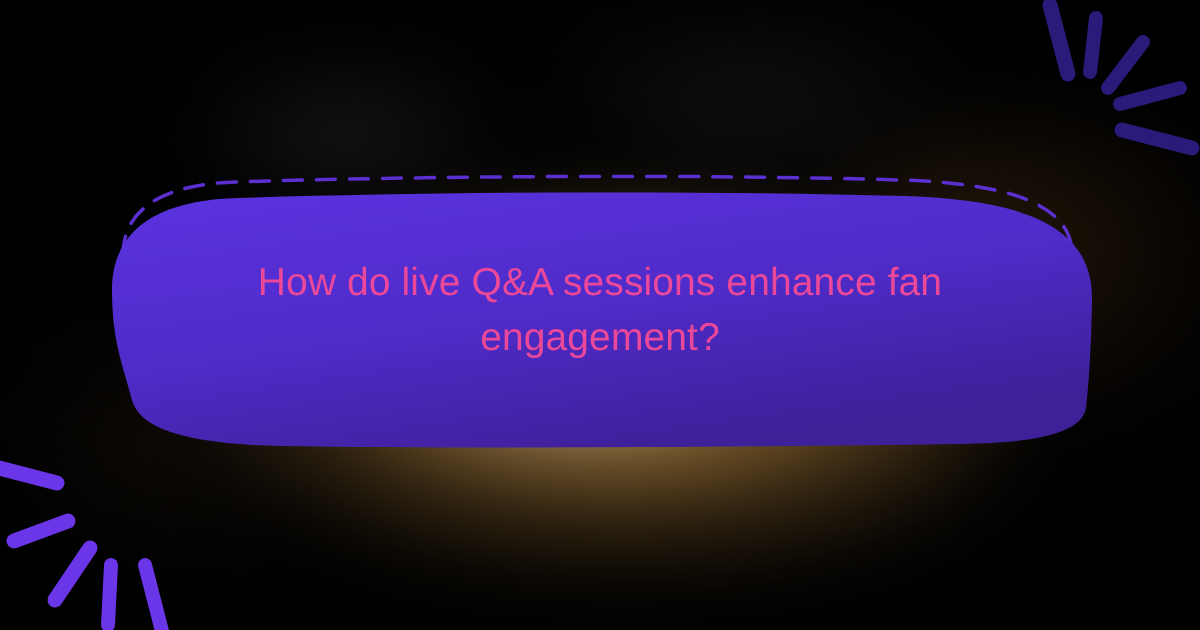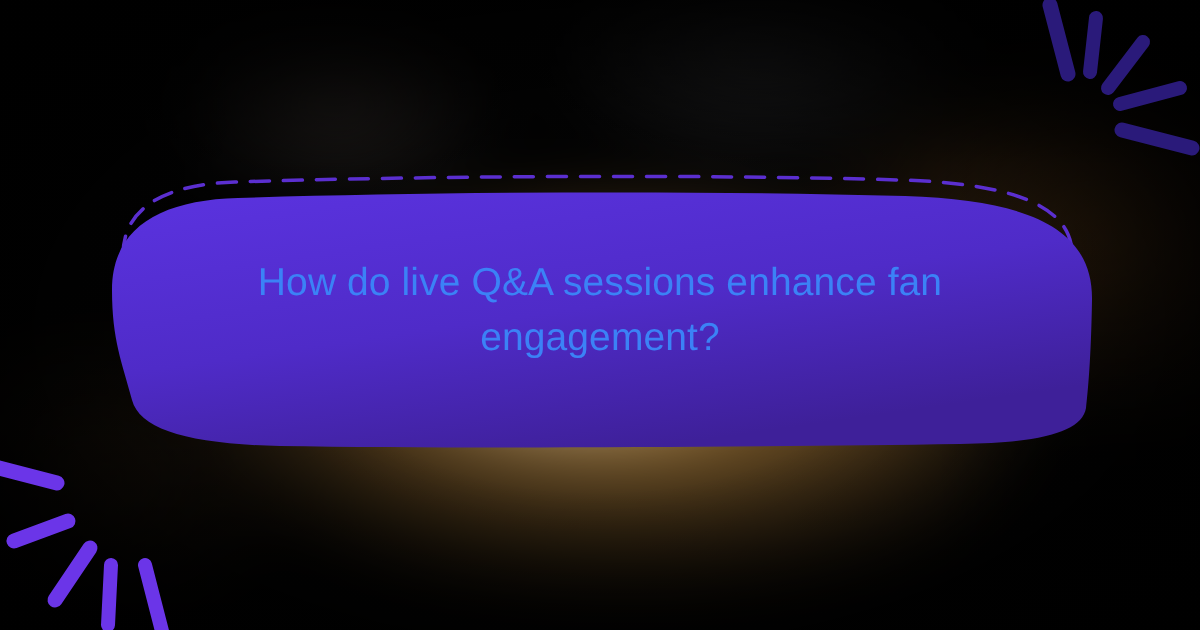--- a/index.html
+++ b/index.html
@@ -58,21 +58,21 @@
   .headline-wrap {
     position: absolute;
     left: 170px;
     top: 255px;
     width: 860px;
     text-align: center;
     pointer-events: none;
   }
   .headline {
     margin: 0;
-    color: #3b82f6;
+    color: #ec4899;
     font-family: "Liberation Sans", sans-serif;
     font-size: 39px;
     font-weight: 400;
     line-height: 1.42;
     letter-spacing: 0.1px;
     text-rendering: geometricPrecision;
   }
 </style>
 </head>
 <body>

